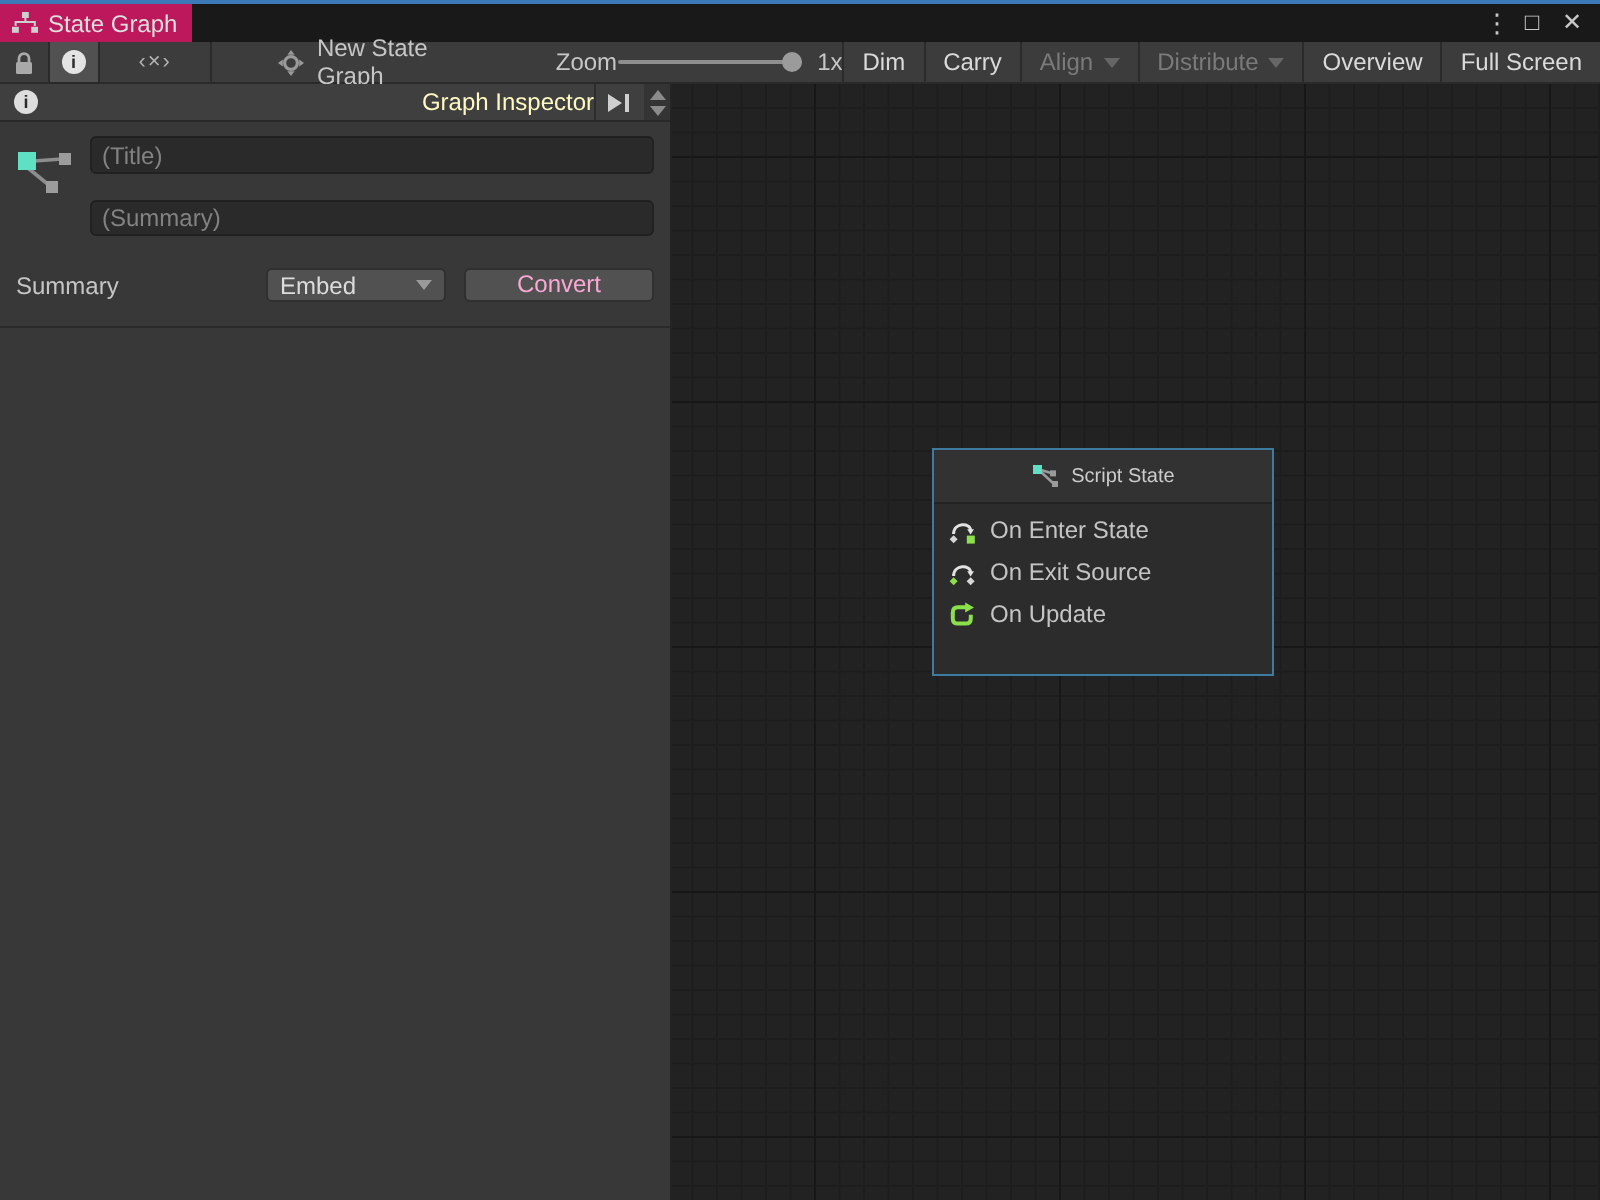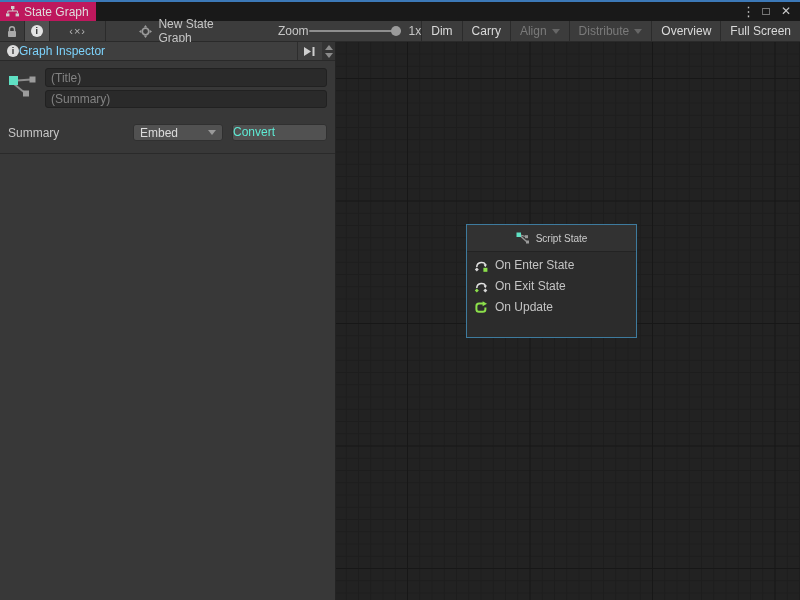--- a/index.html
+++ b/index.html
@@ -37,38 +37,38 @@
   .tb-btn.disabled { color:#7a7a7a; }
   .caret { width:0; height:0; border-left:4px solid transparent; border-right:4px solid transparent; border-top:5px solid #9a9a9a; }
   .disabled .caret { border-top-color:#666; }
 
   
   .main { display:flex; height:558px; }
 
   
   .inspector { width:336px; background:#383838; border-right:1px solid #242424; display:flex; flex-direction:column; }
   .insp-header { height:19px; background:#3f3f3f; border-bottom:1px solid #292929; display:flex; align-items:center; padding-left:7px; }
-  .insp-title { color:#7dd3fc; margin-left:0; flex:1; }
+  .insp-title { color:#fef9c3; margin-left:0; flex:1;text-align:right; }
   .insp-header-right { display:flex; align-items:stretch; height:100%; }
   .dock-btn { display:flex; align-items:center; padding:0 6px; border-left:1px solid #2d2d2d; }
   .scrubber { width:13px; background:#343434; display:flex; flex-direction:column; align-items:center; justify-content:center; gap:3px; }
   .tri-up { width:0; height:0; border-left:4px solid transparent; border-right:4px solid transparent; border-bottom:5px solid #8b8b8b; }
   .tri-down { width:0; height:0; border-left:4px solid transparent; border-right:4px solid transparent; border-top:5px solid #8b8b8b; }
 
   .insp-top { padding:7px 8px 12px 8px; border-bottom:1px solid #2a2a2a; }
   .meta-row { display:flex; gap:7px; }
-  .fields { flex:1; display:flex; flex-direction:column; gap:3px; }
+  .fields { flex:1; display:flex; flex-direction:column; gap:13px; }
   .t-input { width:100%; height:19px; background:#2a2a2a; border:1px solid #212121; border-radius:3px; color:#cfcfcf; font-size:12px; padding:0 5px; font-family:"Liberation Sans", sans-serif; outline:none; }
   .t-input::placeholder { color:#828282; }
   .summary { height:18px; }
   .source-row { display:flex; align-items:center; margin-top:16px; }
   .source-label { color:#c6c6c6; flex:1; }
   .dropdown { width:90px; height:17px; background:#515151; border:1px solid #303030; border-radius:3px; display:flex; align-items:center; padding:0 6px; color:#dcdcdc; }
   .dropdown .dd-label { flex:1; }
-  .btn { background:#515151; border:1px solid #303030; border-radius:3px; color:#5eead4; cursor:default; }
+  .btn { background:#515151; border:1px solid #303030; border-radius:3px; color:#f9a8d4; text-align:center; cursor:default; }
   .convert-btn { width:95px; height:17px; line-height:15px; margin-left:9px; }
   .edit-graph-btn { width:100%; height:22px; line-height:20px; margin-top:9px; font-size:13px; background:#565656; }
   .insp-body { flex:1; background:#383838; }
 
   
   .canvas { position:relative; flex:1; background-color:#222222;
     background-image:
       linear-gradient(#171717 1px, transparent 1px),
       linear-gradient(90deg, #171717 1px, transparent 1px),
       linear-gradient(#1d1d1d 1px, transparent 1px),
@@ -252,21 +252,21 @@
           </div>
           <div class="event-row">
             <span>
               <svg width="14" height="15" viewBox="0 0 14 15">
                 <path d="M2.8 9 C2.8 3.2 11.3 3.2 11.3 7.2" stroke="#e2e2e2" stroke-width="1.5" fill="none"></path>
                 <path d="M9.6 6.6 h3.4 l-1.7 2.6 z" fill="#e2e2e2"></path>
                 <path d="M2.8 9.6 l2 2 l-2 2 l-2 -2 z" fill="#8ce04b"></path>
                 <path d="M11.3 9.6 l2 2 l-2 2 l-2 -2 z" fill="#d6d6d6"></path>
               </svg>
             </span>
-            <span>On Exit State</span>
+            <span>On Exit Source</span>
           </div>
           <div class="event-row">
             <span>
               <svg width="14" height="15" viewBox="0 0 14 15">
                 <path d="M10 3.6 H5 Q2.4 3.6 2.4 6.2 V9.2 Q2.4 11.8 5 11.8 H8.8 Q11.4 11.8 11.4 9.2 V7.4" stroke="#8ce04b" stroke-width="2" fill="none"></path>
                 <path d="M8.6 1.2 L13 3.7 L8.6 6.2 Z" fill="#8ce04b"></path>
               </svg>
             </span>
             <span>On Update</span>
           </div>

